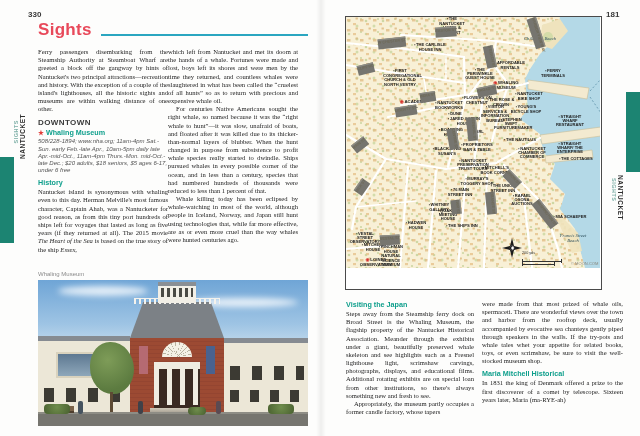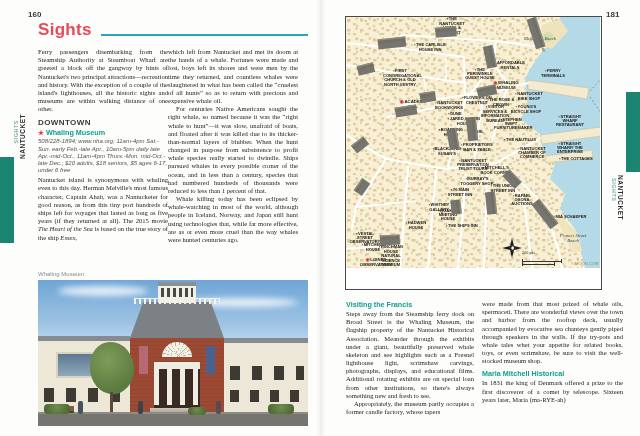--- a/index.html
+++ b/index.html
@@ -102,36 +102,37 @@
   
   .rcols{position:absolute;left:346px;top:300px;display:flex;gap:8px;}
   .rcol1{width:128px;} .rcol2{width:141px;}
 </style>
 </head>
 <body>
 
 <div class="spread">
   <div class="gutter"></div>
 
-  <div id="pn-left" class="pagenum">160</div>
+  <div id="pn-left" class="pagenum">330</div>
   <div id="tab-left-block" class="tabblock"></div>
   <div id="ltab-region" class="tabtext up tab-region">NANTUCKET</div>
   <div id="ltab-section" class="tabtext up tab-section">SIGHTS</div>
 
   <div class="header">
     <span class="title">Sights</span>
     <span class="rule"></span>
   </div>
 
   <div class="cols">
     <div class="col bt">
       <p>Ferry passengers disembarking from the Steamship Authority at Steamboat Wharf are greeted a block off the gangway by hints of Nantucket's two principal attractions—recreation and history. With the exception of a couple of the island's lighthouses, all the historic sights and museums are within walking distance of one other.</p>
       <div class="h-town">DOWNTOWN</div>
       <div class="h-sight"><span class="star">★</span><span>Whaling Museum</span></div>
       <div class="info">508/228-1894; www.nha.org; 11am-4pm Sat.-Sun. early Feb.-late Apr., 10am-5pm daily late Apr.-mid-Oct., 11am-4pm Thurs.-Mon. mid-Oct.-late Dec.; $20 adults, $18 seniors, $5 ages 6-17, under 6 free</div>
+      <div class="h-sub">History</div>
       <p><span>Nantucket island is synonymous with whaling even to this day. Herman Melville's most famous character, Captain Ahab, was a Nantucketer for good reason, as from this tiny port hundreds of ships left for voyages that lasted as long as five years (if they returned at all). The 2015 movie </span><i>The Heart of the Sea</i><span> is based on the true story of the ship </span><i>Essex,</i></p>
     </div>
     <div class="col bt">
       <p>which left from Nantucket and met its doom at the hands of a whale. Fortunes were made and lost, boys left its shores and were men by the time they returned, and countless whales were slaughtered in what has been called the “cruelest of all hunts” so as to return with precious and expensive whale oil.</p>
       <p class="ind">For centuries Native Americans sought the right whale, so named because it was the “right whale to hunt”—it was slow, unafraid of boats, and floated after it was killed due to its thicker-than-normal layers of blubber. When the hunt changed in purpose from subsistence to profit whale species really started to dwindle. Ships pursued whales in every possible corner of the ocean, and in less than a century, species that had numbered hundreds of thousands were reduced to less than 1 percent of that.</p>
       <p class="ind">Whale killing today has been eclipsed by whale-watching in most of the world, although people in Iceland, Norway, and Japan still hunt using technologies that, while far more effective, are as or even more cruel than the way whales were hunted centuries ago.</p>
     </div>
   </div>
 
   <div class="caption">Whaling Museum</div>
@@ -306,21 +307,21 @@
         <div class="sb-line l1"></div>
         <div class="sb-line l2"></div>
         
       </div>
       <div class="credit">© MOON.COM</div>
     </div>
   </div>
 
   <div class="rcols">
     <div class="rcol1 bt">
-      <div class="h-sub" style="margin-top:0">Visiting the Francis</div>
+      <div class="h-sub" style="margin-top:0">Visiting the Japan</div>
       <p>Steps away from the Steamship ferry dock on Broad Street is the Whaling Museum, the flagship property of the Nantucket Historical Association. Meander through the exhibits under a giant, beautifully preserved whale skeleton and see highlights such as a Fresnel lighthouse light, scrimshaw carvings, photographs, displays, and educational films. Additional rotating exhibits are on special loan from other institutions, so there's always something new and fresh to see.</p>
       <p class="ind">Appropriately, the museum partly occupies a former candle factory, whose tapers</p>
     </div>
     <div class="rcol2 bt">
       <p>were made from that most prized of whale oils, spermaceti. There are wonderful views over the town and harbor from the rooftop deck, usually accompanied by evocative sea chanteys gently piped through speakers in the walls. If the try-pots and whale tales whet your appetite for related books, toys, or even scrimshaw, be sure to visit the well-stocked museum shop.</p>
       <div class="h-sub">Maria Mitchell Historical</div>
       <p>In 1831 the king of Denmark offered a prize to the first discoverer of a comet by telescope. Sixteen years later, Maria (ma-RYE-ah)</p>
     </div>
   </div>
 </div>

